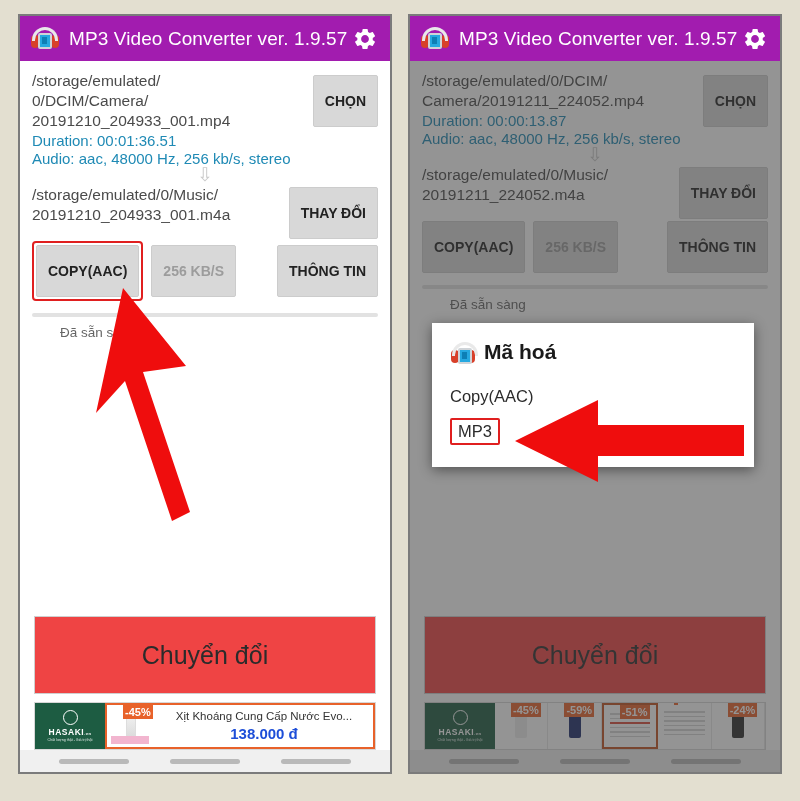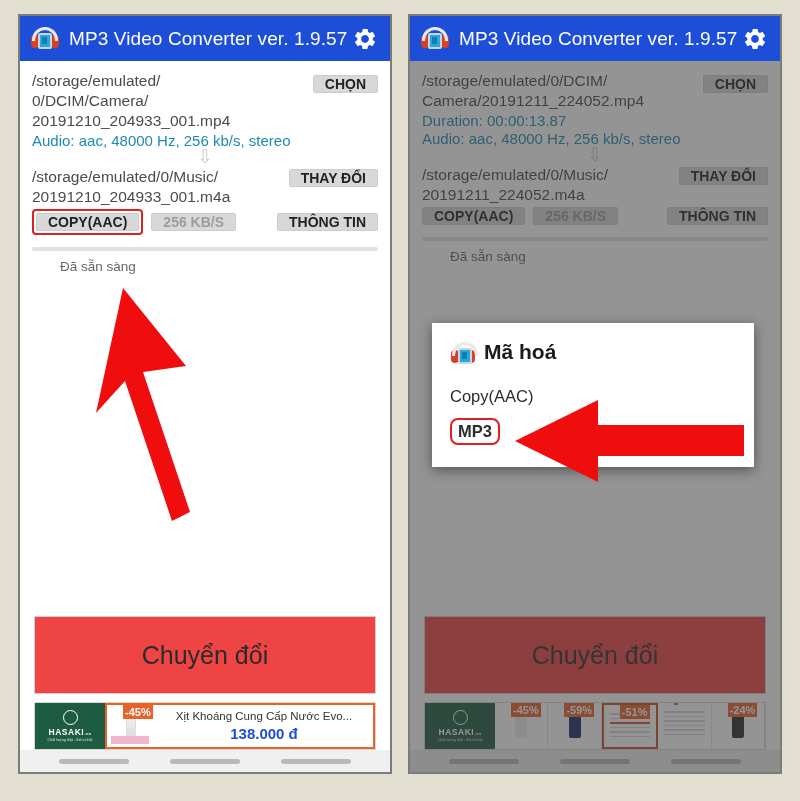--- a/index.html
+++ b/index.html
@@ -25,21 +25,21 @@
     border: 2px solid #7b7b7b;
     box-sizing: border-box;
     overflow: hidden;
   }
   .phone.left  { left: 18px; }
   .phone.right { left: 408px; }
 
   
   .titlebar {
     height: 45px;
-    background: #1d4ed8;
+    background: #a21caf;
     display: flex;
     align-items: center;
     padding: 0 12px 0 10px;
     box-sizing: border-box;
   }
   .app-icon {
     width: 30px; height: 30px;
     position: relative;
     flex: 0 0 auto;
     margin-right: 9px;
@@ -114,21 +114,21 @@
     margin-top: 2px;
     white-space: pre-line;
   }
   .btn {
     background: #d8d8d8;
     color: #222222;
     font-size: 14px;
     font-weight: bold;
     border: 1px solid #cccccc;
     border-radius: 2px;
-    padding: 0 11px;
+    padding: 17px 11px;
     white-space: nowrap;
     flex: 0 0 auto;
     text-align: center;
   }
   .btn.disabled { color: #9c9c9c; }
   .btn-wrap-choose { margin-left: 8px; margin-top: 4px; }
   .btn-wrap-change { margin-left: 8px; margin-top: 2px; }
 
   .arrow-down {
     text-align: center;
@@ -323,21 +323,21 @@
     padding: 0 18px 0 18px;
     margin-bottom: 16px;
   }
   .dlg-title .app-icon { width: 26px; height: 26px; margin-right: 8px; }
   .dlg-title .txt { font-size: 21px; font-weight: bold; color: #1a1a1a; }
   .dlg-opt {
     font-size: 16.5px;
     color: #2b2b2b;
     padding: 6px 18px 6px 18px;
   }
-  .dlg-opt .hl-box { padding: 2px 6px; border-radius: 8px; font-weight: bold; }
+  .dlg-opt .hl-box { padding: 2px 6px; border-radius: 2px; }
 
   
   svg.anno {
     position: absolute;
     left: 0; top: 0;
     width: 800px; height: 801px;
     pointer-events: none;
     z-index: 20;
   }
 </style>
@@ -361,20 +361,21 @@
       </svg>
     </div>
 
     <div class="content">
 
       <div class="row">
         <div class="texts">
           <div class="path">/storage/emulated/
 0/DCIM/Camera/
 20191210_204933_001.mp4</div>
+          <div class="meta">Duration: 00:01:36.51</div>
           <div class="meta">Audio: aac, 48000 Hz, 256 kb/s, stereo</div>
         </div>
         <div class="btn btn-wrap-choose">CHỌN</div>
       </div>
 
       <div class="arrow-down">⇩</div>
 
       <div class="row" style="padding-top:0">
         <div class="texts">
           <div class="path">/storage/emulated/0/Music/

